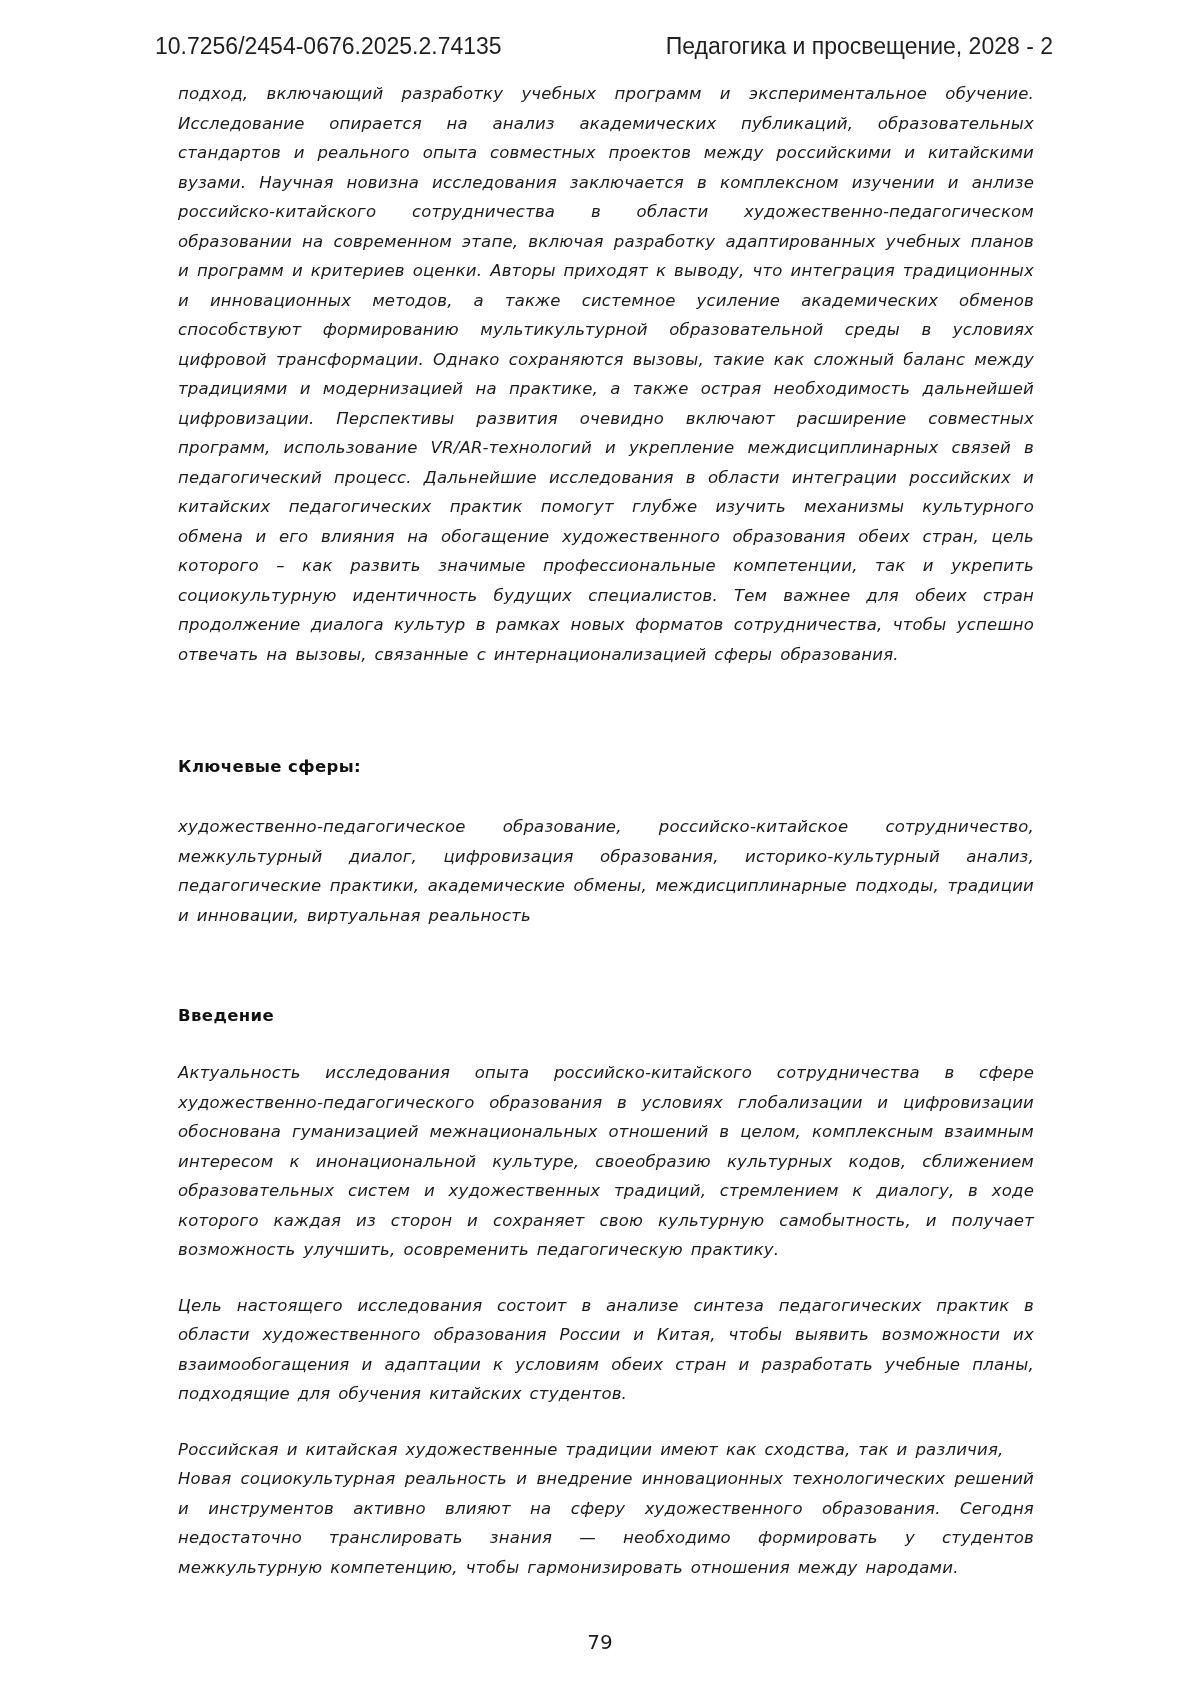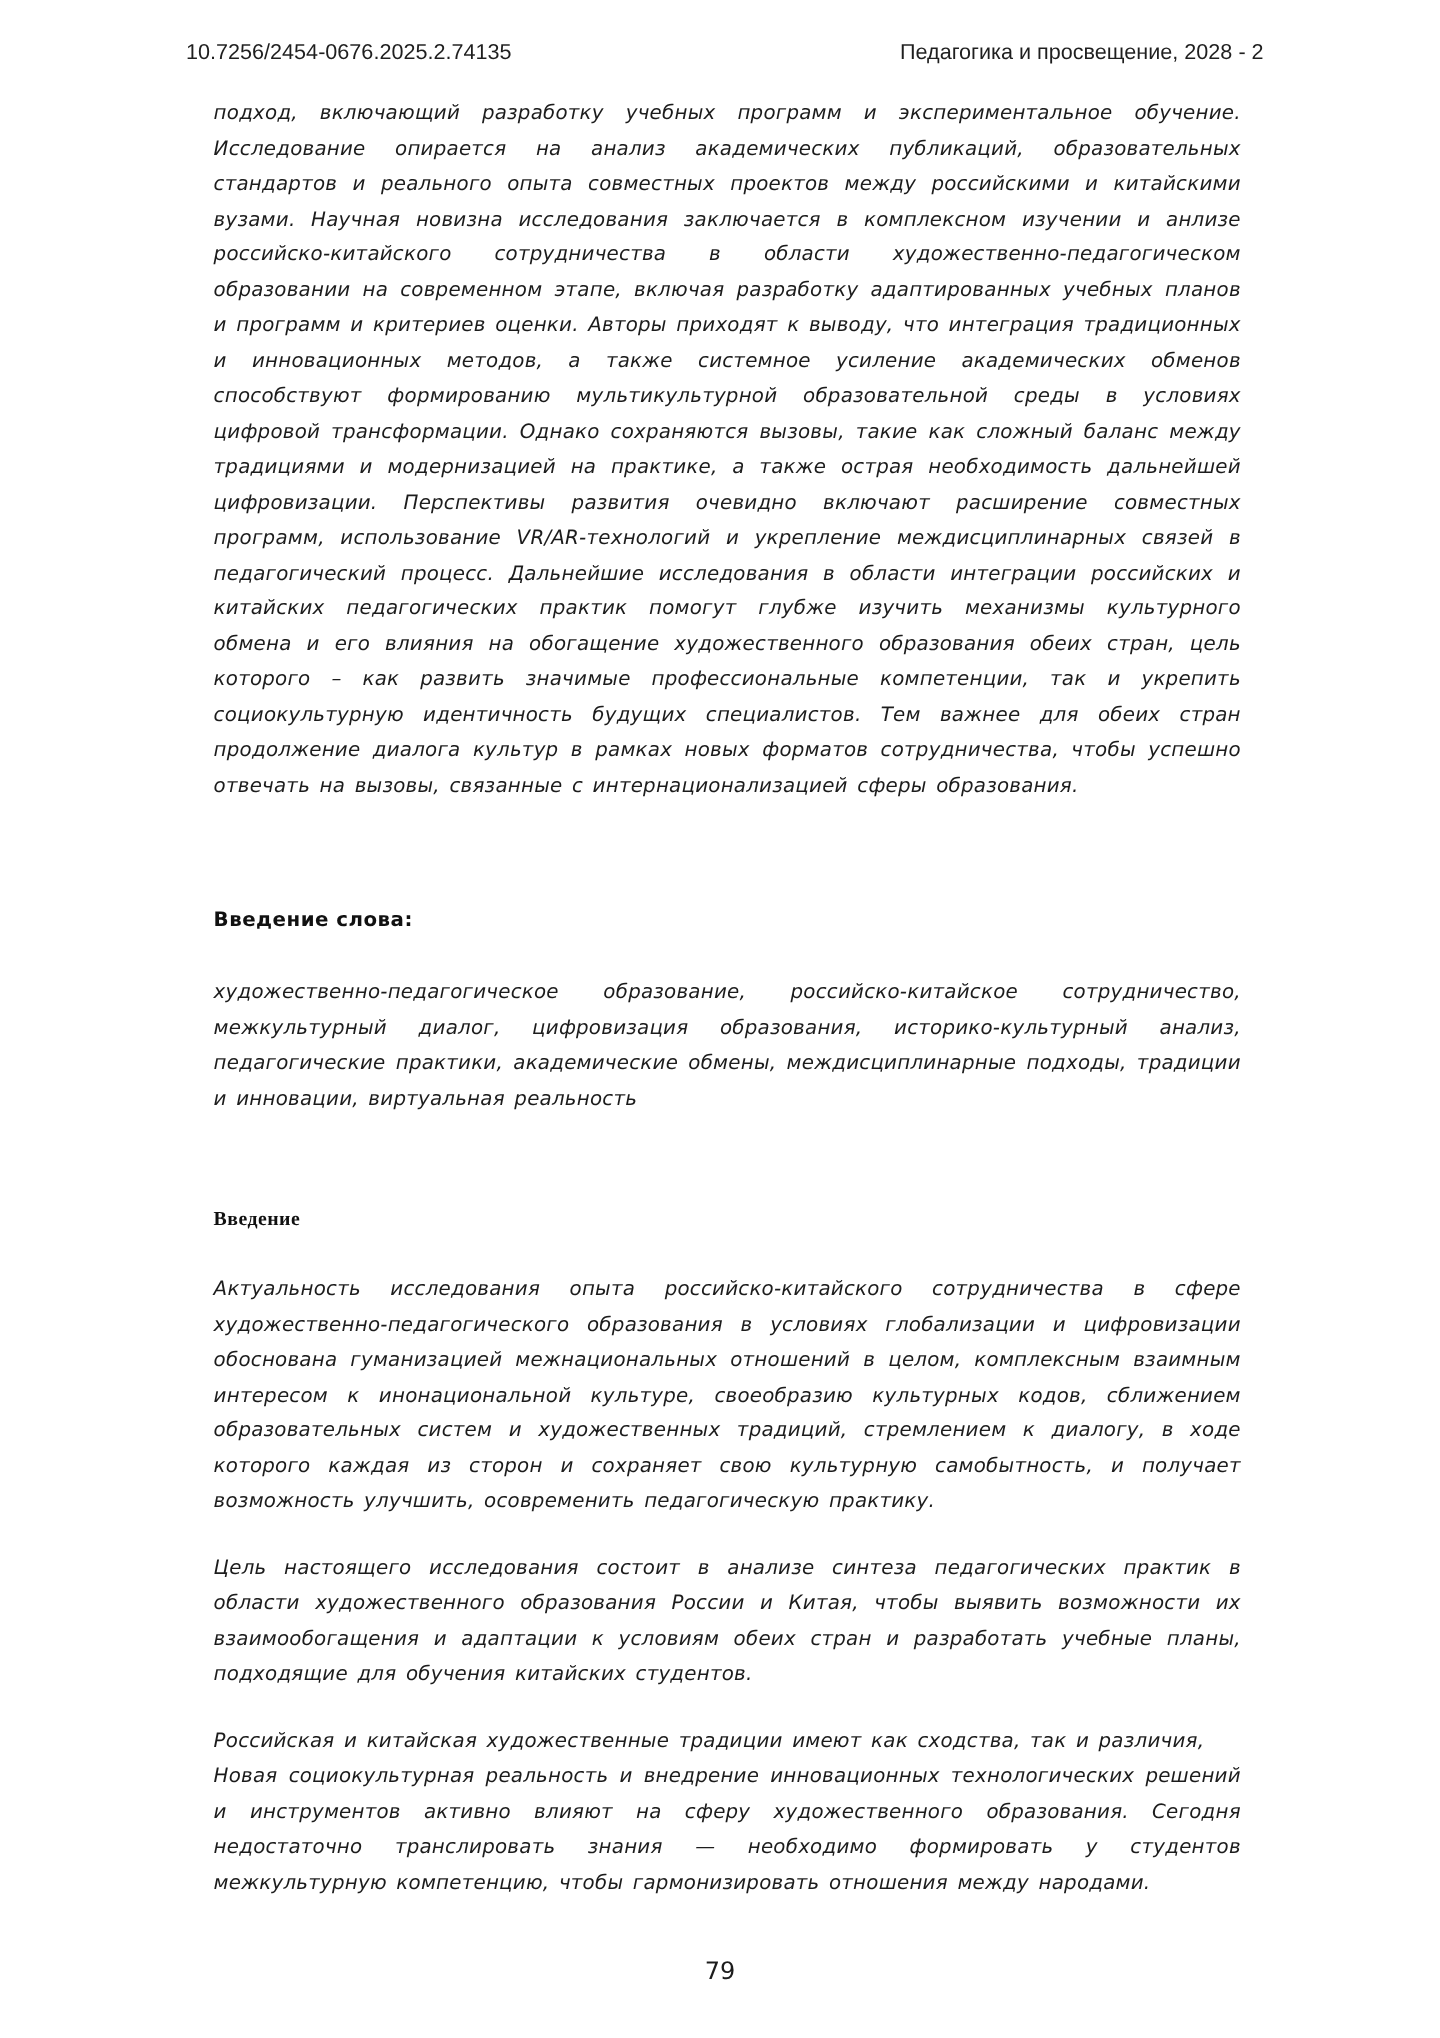--- a/index.html
+++ b/index.html
@@ -18,21 +18,21 @@
   }
   .page-header {
     position: absolute;
     top: 33px;
     left: 155px;
     right: 147px;
     display: flex;
     justify-content: space-between;
     align-items: flex-start;
     font-family: "Liberation Sans", sans-serif;
-    font-size: 18px;
+    font-size: 23px;
     color: #1f1f1f;
     white-space: nowrap;
   }
   .content {
     position: absolute;
     top: 79px;
     left: 178px;
     width: 856px;
   }
   .body-text {
@@ -57,21 +57,20 @@
     color: #111111;
   }
   .keywords-label {
     margin-bottom: 36px;
   }
   .keywords-text {
     margin-bottom: 76px;
   }
   .intro-heading {
     margin-bottom: 33px;
-    font-family: Liberation Serif, serif;
   }
   .intro-para {
     margin-bottom: 26px;
   }
   .last-line {
     margin-bottom: 0;
   }
   .page-footer {
     position: absolute;
     top: 1630px;
@@ -89,21 +88,21 @@
 
   <header class="page-header">
     <span class="doi">10.7256/2454-0676.2025.2.74135</span>
     <span class="journal">Педагогика и просвещение, 2028 - 2</span>
   </header>
 
   <main class="content">
 
     <p class="body-text abstract">подход, включающий разработку учебных программ и экспериментальное обучение. Исследование опирается на анализ академических публикаций, образовательных стандартов и реального опыта совместных проектов между российскими и китайскими вузами. Научная новизна исследования заключается в комплексном изучении и анлизе российско-китайского сотрудничества в области художественно-педагогическом образовании на современном этапе, включая разработку адаптированных учебных планов и программ и критериев оценки. Авторы приходят к выводу, что интеграция традиционных и инновационных методов, а также системное усиление академических обменов способствуют формированию мультикультурной образовательной среды в условиях цифровой трансформации. Однако сохраняются вызовы, такие как сложный баланс между традициями и модернизацией на практике, а также острая необходимость дальнейшей цифровизации. Перспективы развития очевидно включают расширение совместных программ, использование VR/AR-технологий и укрепление междисциплинарных связей в педагогический процесс. Дальнейшие исследования в области интеграции российских и китайских педагогических практик помогут глубже изучить механизмы культурного обмена и его влияния на обогащение художественного образования обеих стран, цель которого – как развить значимые профессиональные компетенции, так и укрепить социокультурную идентичность будущих специалистов. Тем важнее для обеих стран продолжение диалога культур в рамках новых форматов сотрудничества, чтобы успешно отвечать на вызовы, связанные с интернационализацией сферы образования.</p>
 
-    <h3 class="section-heading keywords-label">Введение слова:</h3>
+    <h3 class="section-heading keywords-label">Ключевые сферы:</h3>
 
     <p class="body-text keywords-text">художественно-педагогическое образование, российско-китайское сотрудничество, межкультурный диалог, цифровизация образования, историко-культурный анализ, педагогические практики, академические обмены, междисциплинарные подходы, традиции и инновации, виртуальная реальность</p>
 
     <h3 class="section-heading intro-heading">Введение</h3>
 
     <p class="body-text intro-para">Актуальность исследования опыта российско-китайского сотрудничества в сфере художественно-педагогического образования в условиях глобализации и цифровизации обоснована гуманизацией межнациональных отношений в целом, комплексным взаимным интересом к инонациональной культуре, своеобразию культурных кодов, сближением образовательных систем и художественных традиций, стремлением к диалогу, в ходе которого каждая из сторон и сохраняет свою культурную самобытность, и получает возможность улучшить, осовременить педагогическую практику.</p>
 
     <p class="body-text intro-para">Цель настоящего исследования состоит в анализе синтеза педагогических практик в области художественного образования России и Китая, чтобы выявить возможности их взаимообогащения и адаптации к условиям обеих стран и разработать учебные планы, подходящие для обучения китайских студентов.</p>
 
     <p class="body-text intro-para last-line">Российская и китайская художественные традиции имеют как сходства, так и различия,</p>

